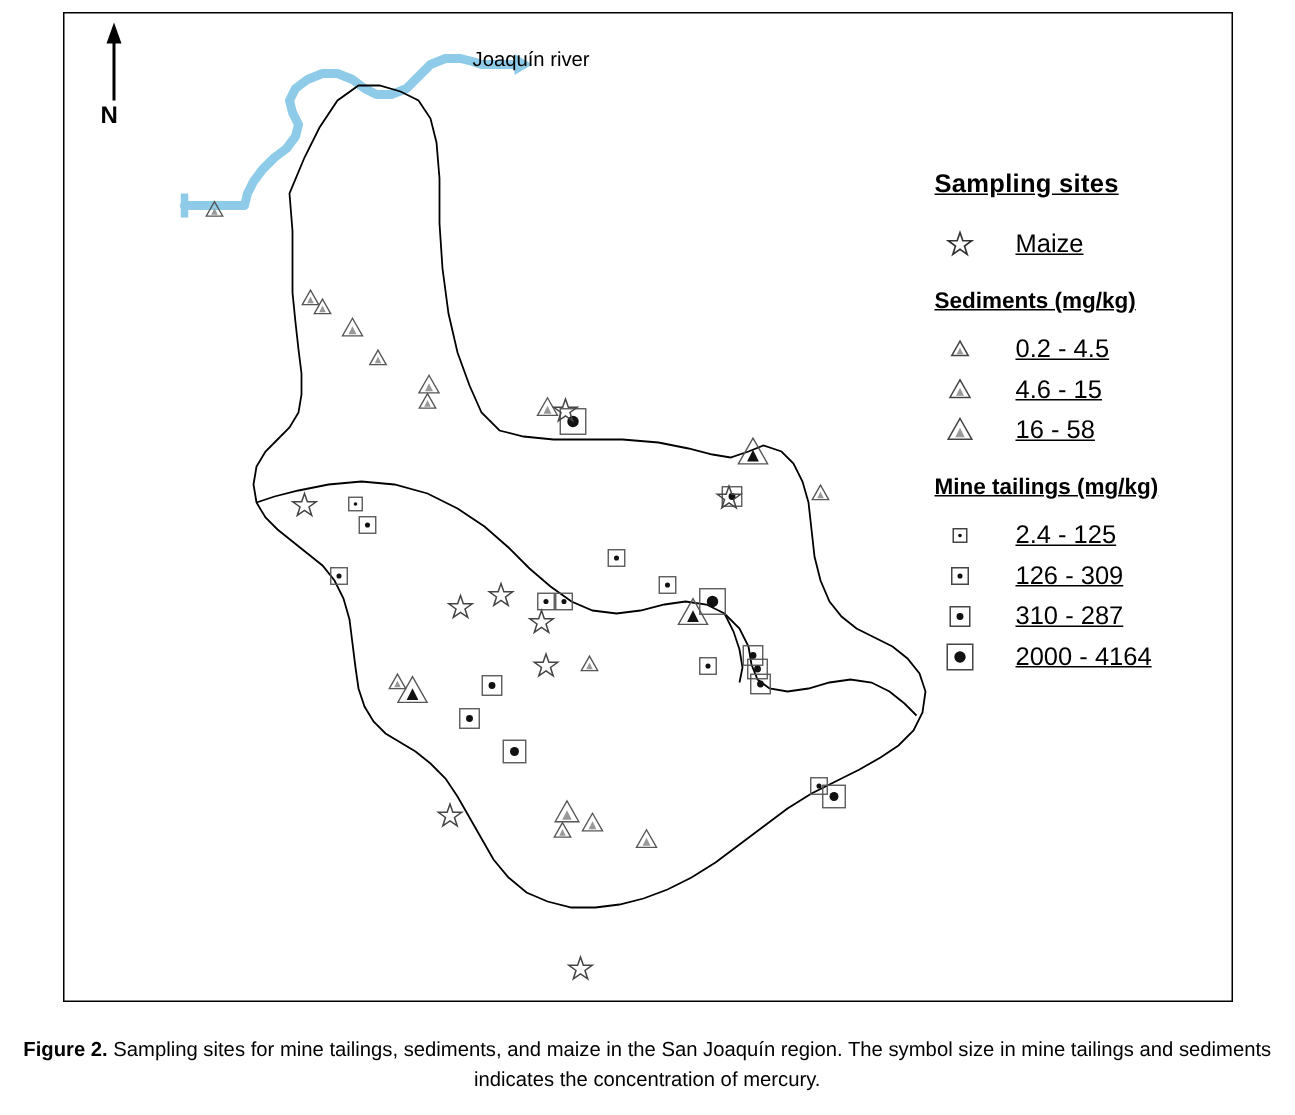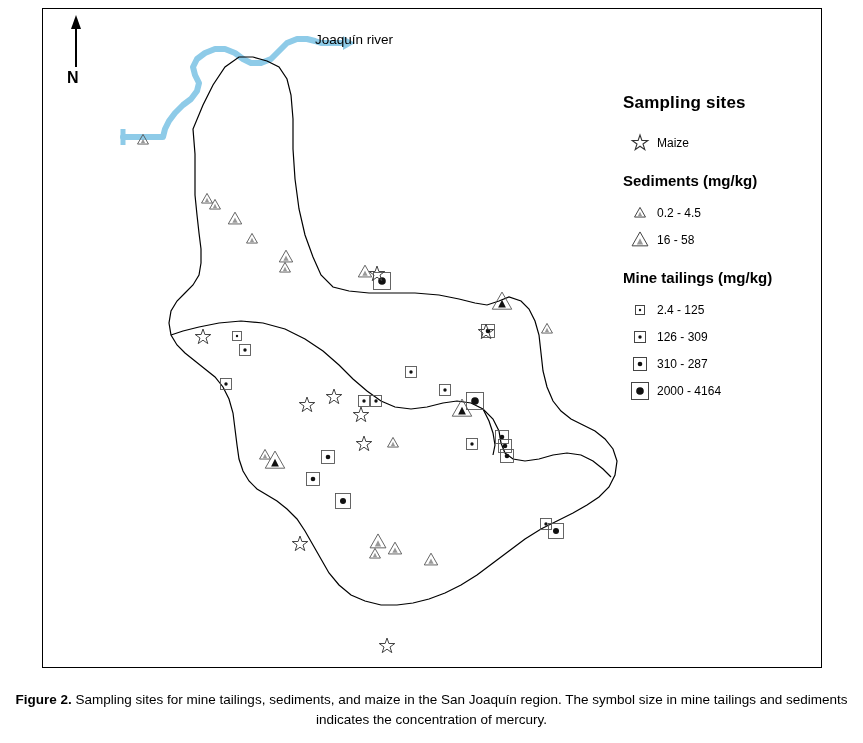--- a/index.html
+++ b/index.html
@@ -21,22 +21,23 @@
     background:#fff;
     box-sizing:border-box;
     overflow:hidden;
   }
 
   svg.map-svg{position:absolute;left:0;top:0;width:778px;height:658px;}
 
   
   .legend{
     position:absolute;
-    left:580px;top:84px;
+    left:580px;top:104px;
     width:200px;
+    text-decoration:underline;
   }
   .legend-title{
     font-size:17px;
     font-weight:bold;
     margin:0 0 16px 0;
     letter-spacing:0.2px;
   }
   .legend-sub{
     font-size:15px;
     font-weight:bold;
@@ -48,22 +49,23 @@
     height:27px;
   }
   .legend-sym{
     width:34px;
     display:flex;
     align-items:center;
     justify-content:center;
     flex:0 0 34px;
   }
   .legend-label{
-    font-size:12px;
+    font-size:17px;
     white-space:nowrap;
+    margin-left:20px;
   }
 
   
   .caption{
     position:absolute;
     left:4px;top:690px;
     width:855px;
     font-size:13.5px;
     line-height:1.45;
     text-align:center;
@@ -345,20 +347,29 @@
               <svg width="26" height="26" viewBox="-13 -13 26 26">
                 <polygon points="0,-5.58 -5.481,4.05 5.481,4.05" fill="none" stroke="#444" stroke-width="1"></polygon>
                 <polygon points="0,-2.3436 -2.1924,2.079 2.1924,2.079" fill="#999" transform="translate(0,1.08)"></polygon>
               </svg>
             </div>
             <div class="legend-label">0.2 - 4.5</div>
           </div>
           <div class="legend-row">
             <div class="legend-sym">
               <svg width="26" height="26" viewBox="-13 -13 26 26">
+                <polygon points="0,-6.82 -6.699,4.95 6.699,4.95" fill="none" stroke="#444" stroke-width="1"></polygon>
+                <polygon points="0,-2.8644 -2.6795999999999998,2.5410000000000004 2.6795999999999998,2.5410000000000004" fill="#999" transform="translate(0,1.3199999999999998)"></polygon>
+              </svg>
+            </div>
+            <div class="legend-label">4.6 - 15</div>
+          </div>
+          <div class="legend-row">
+            <div class="legend-sym">
+              <svg width="26" height="26" viewBox="-13 -13 26 26">
                 <polygon points="0,-8.06 -7.917,5.8500000000000005 7.917,5.8500000000000005" fill="none" stroke="#444" stroke-width="1"></polygon>
                 <polygon points="0,-3.3851999999999998 -3.1668000000000003,3.003 3.1668000000000003,3.003" fill="#999" transform="translate(0,1.56)"></polygon>
               </svg>
             </div>
             <div class="legend-label">16 - 58</div>
           </div>
         </div>
 
       <div class="legend-sub">Mine tailings (mg/kg)</div>
       <div id="legend-tailings">

